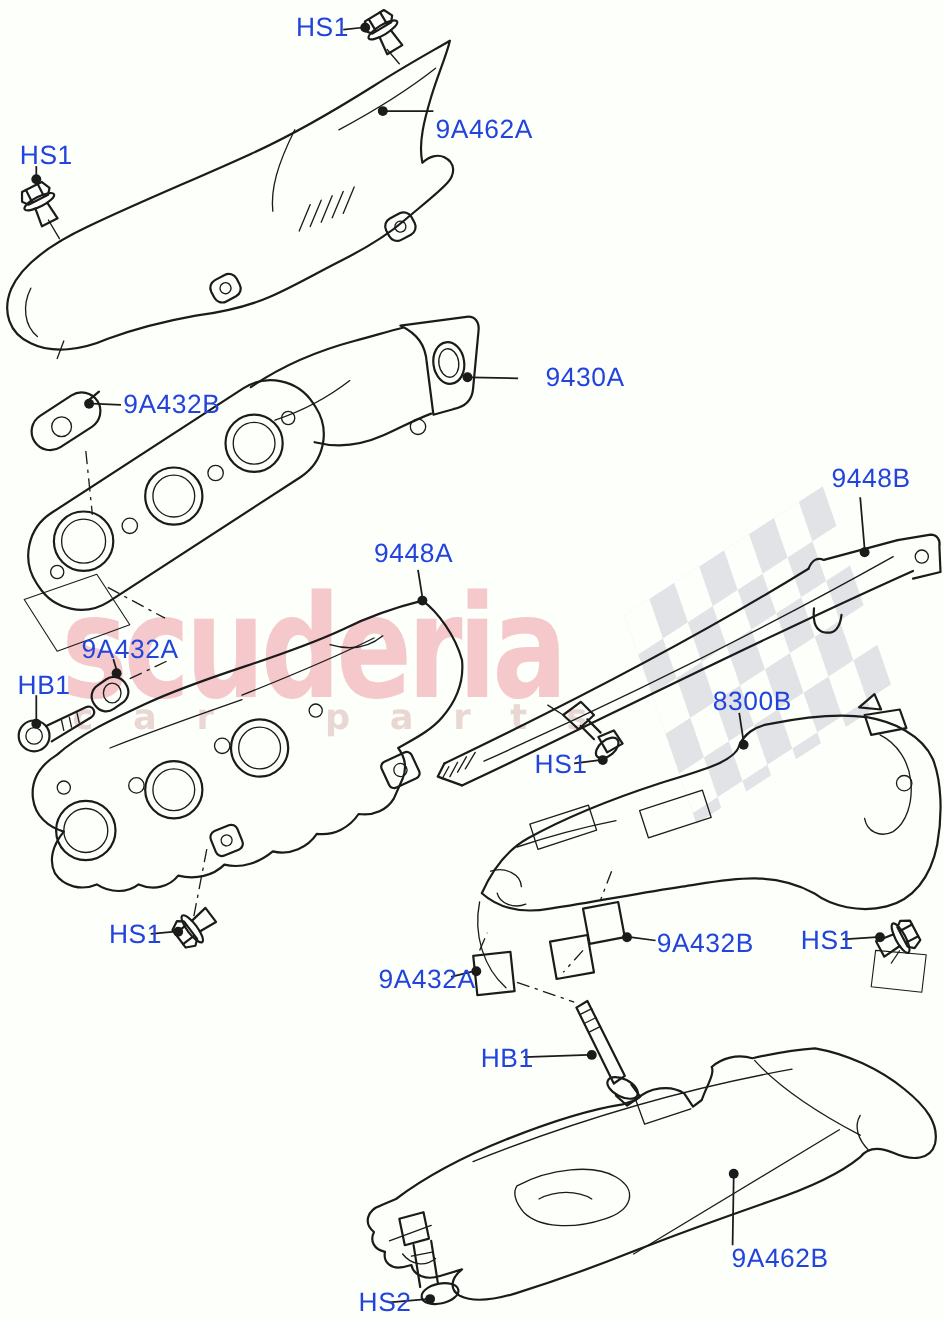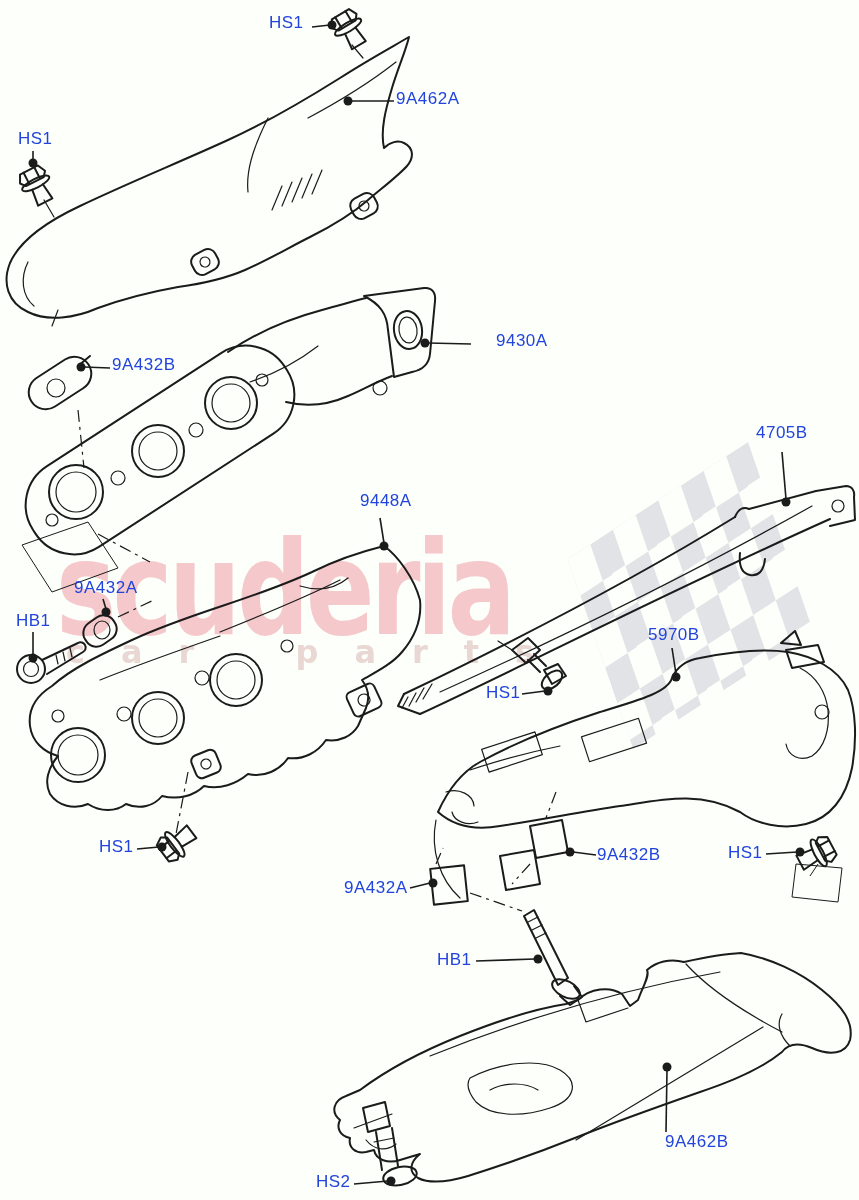--- a/index.html
+++ b/index.html
@@ -19,21 +19,21 @@
     transform:rotate(-33deg) skewX(-14deg);opacity:.75}
   
   svg.art{position:absolute;inset:0;z-index:2}
   .ln{stroke:var(--line,#1b1b1b);fill:none;stroke-width:2;stroke-linecap:round;stroke-linejoin:round}
   .lt{stroke:var(--line,#1b1b1b);fill:none;stroke-width:1.2;stroke-linecap:round;stroke-linejoin:round}
   .gh{stroke:var(--line,#1b1b1b);fill:none;stroke-width:1;stroke-linejoin:round}
   .dd{stroke:var(--line,#1b1b1b);fill:none;stroke-width:1.2;stroke-dasharray:12 5 3 5}
   .ldr{stroke:var(--line,#1b1b1b);fill:none;stroke-width:1.6}
   .dot{fill:var(--line,#1b1b1b);stroke:none}
   
-  .callout{position:absolute;z-index:3;color:var(--label,#2244dd);font-size:17px;
+  .callout{position:absolute;z-index:3;color:var(--label,#2244dd);font-size:24px;
     line-height:1;cursor:pointer;white-space:nowrap;letter-spacing:.5px}
 </style>
 </head>
 <body>
 
 <div class="stage">
 
   <div class="wm-brand">scuderia</div>
   <div class="wm-sub">car parts</div>
   <div class="wm-flag"></div>
@@ -294,30 +294,30 @@
       <path class="ldr" d="M476,961 L535,959"></path>
         <circle class="dot" cx="538" cy="959" r="4.5"></circle>
       <path class="ldr" d="M666,1132 L667,1070"></path>
         <circle class="dot" cx="667" cy="1067" r="4.5"></circle>
       <path class="ldr" d="M354,1184 L388,1181"></path>
         <circle class="dot" cx="391" cy="1181" r="4.5"></circle>
     </g>
   </svg>
 
   <div class="callout" style="left:269px;top:14px">HS1</div>
-  <div class="callout" style="left:396px;top:90px">9A462A</div>
+  <div class="callout" style="left:396px;top:106px">9A462A</div>
   <div class="callout" style="left:18px;top:130px">HS1</div>
   <div class="callout" style="left:112px;top:356px">9A432B</div>
   <div class="callout" style="left:496px;top:332px">9430A</div>
-  <div class="callout" style="left:756px;top:424px">4705B</div>
-  <div class="callout" style="left:360px;top:492px">9448A</div>
+  <div class="callout" style="left:756px;top:424px">9448B</div>
+  <div class="callout" style="left:340px;top:492px">9448A</div>
   <div class="callout" style="left:74px;top:579px">9A432A</div>
   <div class="callout" style="left:16px;top:612px">HB1</div>
   <div class="callout" style="left:99px;top:838px">HS1</div>
-  <div class="callout" style="left:648px;top:626px">5970B</div>
+  <div class="callout" style="left:648px;top:626px">8300B</div>
   <div class="callout" style="left:486px;top:684px">HS1</div>
   <div class="callout" style="left:597px;top:846px">9A432B</div>
   <div class="callout" style="left:344px;top:879px">9A432A</div>
   <div class="callout" style="left:728px;top:844px">HS1</div>
   <div class="callout" style="left:437px;top:951px">HB1</div>
   <div class="callout" style="left:665px;top:1133px">9A462B</div>
-  <div class="callout" style="left:316px;top:1173px">HS2</div>
+  <div class="callout" style="left:326px;top:1173px">HS2</div>
 </div>
 
 </body></html>

